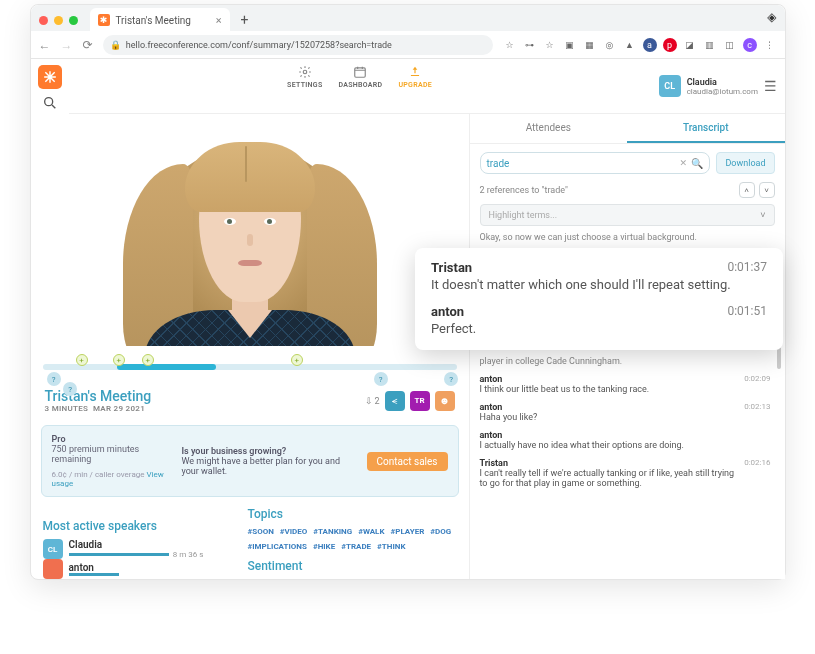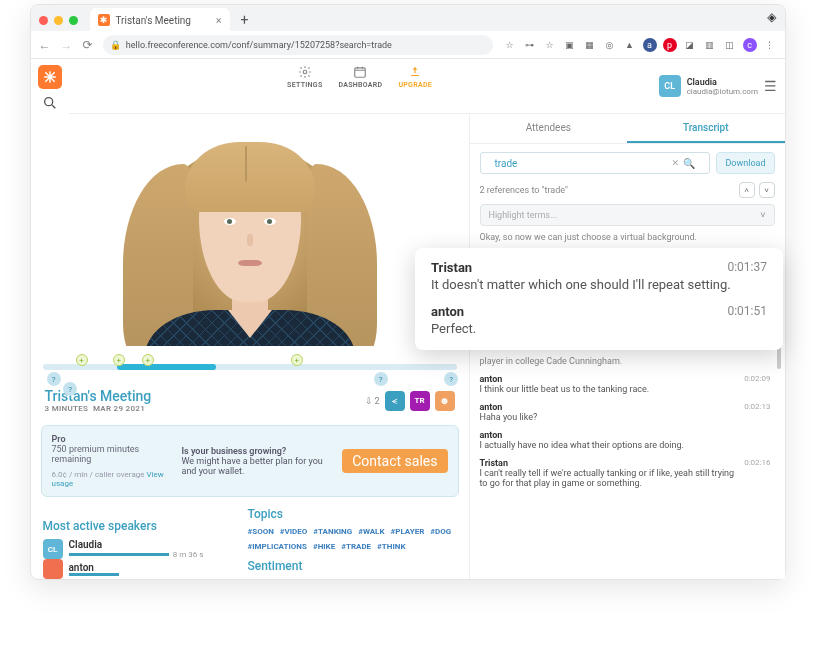--- a/index.html
+++ b/index.html
@@ -71,38 +71,38 @@
   .ma-dl { color: #888; font-size: 9px; display: flex; align-items: center; gap: 2px; }
   .ma-btn { width: 20px; height: 20px; border-radius: 4px; display: flex; align-items: center; justify-content: center; font-size: 10px; color: #fff; }
   .promo { margin: 6px 10px; border: 1px solid #cfe6ee; background: #eaf5f9; border-radius: 6px; padding: 8px 10px; display: flex; align-items: center; gap: 10px; font-size: 9px; color: #556; }
   .promo-left { flex: 0 0 120px; }
   .promo-left b { font-weight: 600; }
   .promo-left .mins { color: #667; }
   .promo-left .rate { color: #99a; font-size: 8px; margin-top: 6px; }
   .promo-left a { color: #3b9fbf; text-decoration: none; }
   .promo-mid { flex: 1; }
   .promo-mid b { font-weight: 600; }
-  .promo-cta { background: #f5a04b; color: #fff; border-radius: 4px; padding: 4px 10px; font-size: 14px; cursor: pointer; }
+  .promo-cta { background: #f5a04b; color: #fff; border-radius: 4px; padding: 4px 10px; font-size: 10px; cursor: pointer; }
   .bottom-grid { display: flex; padding: 4px 12px 0 12px; gap: 12px; align-items: flex-end; }
   .col-h { color: #3b9fbf; font-size: 12px; font-weight: 500; margin-bottom: 6px; }
   .speakers-col { width: 48%; }
   .speaker-row { display: flex; align-items: center; gap: 6px; font-size: 10px; }
   .spk-av { width: 20px; height: 20px; border-radius: 4px; display:flex; align-items:center; justify-content:center; color:#fff; font-size:8px; font-weight:600; }
   .spk-bar-wrap { flex: 1; display:flex; align-items:center; gap:4px; }
   .spk-bar { height: 3px; background: #3b9fbf; }
   .spk-dur { font-size: 8px; color: #999; }
   .topics-col { width: 52%; }
   .tags { display: flex; flex-wrap: wrap; gap: 6px; }
   .tag { font-size: 8px; font-weight: 700; color: #3b7fbf; }
   .right { flex: 1; border-left: 1px solid #eee; display: flex; flex-direction: column; background:#fff; }
   .tabs { display: flex; border-bottom: 1px solid #eee; }
   .rtab { flex: 1; text-align: center; font-size: 10px; padding: 8px 0; color: #888; cursor:pointer; }
   .rtab.active { color: #3b9fbf; border-bottom: 2px solid #3b9fbf; font-weight: 500; }
   .search-row { display: flex; gap: 6px; padding: 8px 10px; }
-  .search-box { flex: 1; border: 1px solid #cfe0e6; border-radius: 3px; height: 22px; display: flex; align-items: center; padding: 0 14px; font-size: 10px; color: #3b9fbf; background:#fff; }
+  .search-box { flex: 1; border: 1px solid #cfe0e6; border-radius: 8px; height: 22px; display: flex; align-items: center; padding: 0 6px; font-size: 10px; color: #3b9fbf; background:#fff; }
   .search-box .x { margin-left: auto; color: #aaa; font-size: 9px; }
   .search-box .mag { color: #aaa; font-size: 10px; margin-left: 4px; }
   .dl-btn { background: #eaf5f9; border: 1px solid #cfe6ee; color: #3b9fbf; border-radius: 4px; font-size: 9px; padding: 0 8px; display:flex; align-items:center; cursor:pointer; }
   .refs-row { display:flex; align-items:center; padding: 0 10px 6px 10px; font-size: 9px; color:#888; gap:4px; }
   .refs-row .sp { margin-left:auto; }
   .arrow-btn { width: 16px; height: 16px; border: 1px solid #d0d7da; border-radius: 4px; display:flex; align-items:center; justify-content:center; font-size:8px; color:#666; cursor:pointer; background:#fff; }
   .hterms { margin: 0 10px 6px 10px; border: 1px solid #e0e4e6; border-radius: 4px; height: 22px; display:flex; align-items:center; padding:0 8px; font-size:9px; color:#aaa; background:#f4f6f7; }
   .hterms .cv { margin-left:auto; color:#888; font-size:9px; }
   .transcript { padding: 0 10px; font-size: 9px; color: #555; overflow:hidden; }
   .ts-block { display:flex; gap:6px; margin-bottom: 8px; position:relative; padding-right: 4px; }

